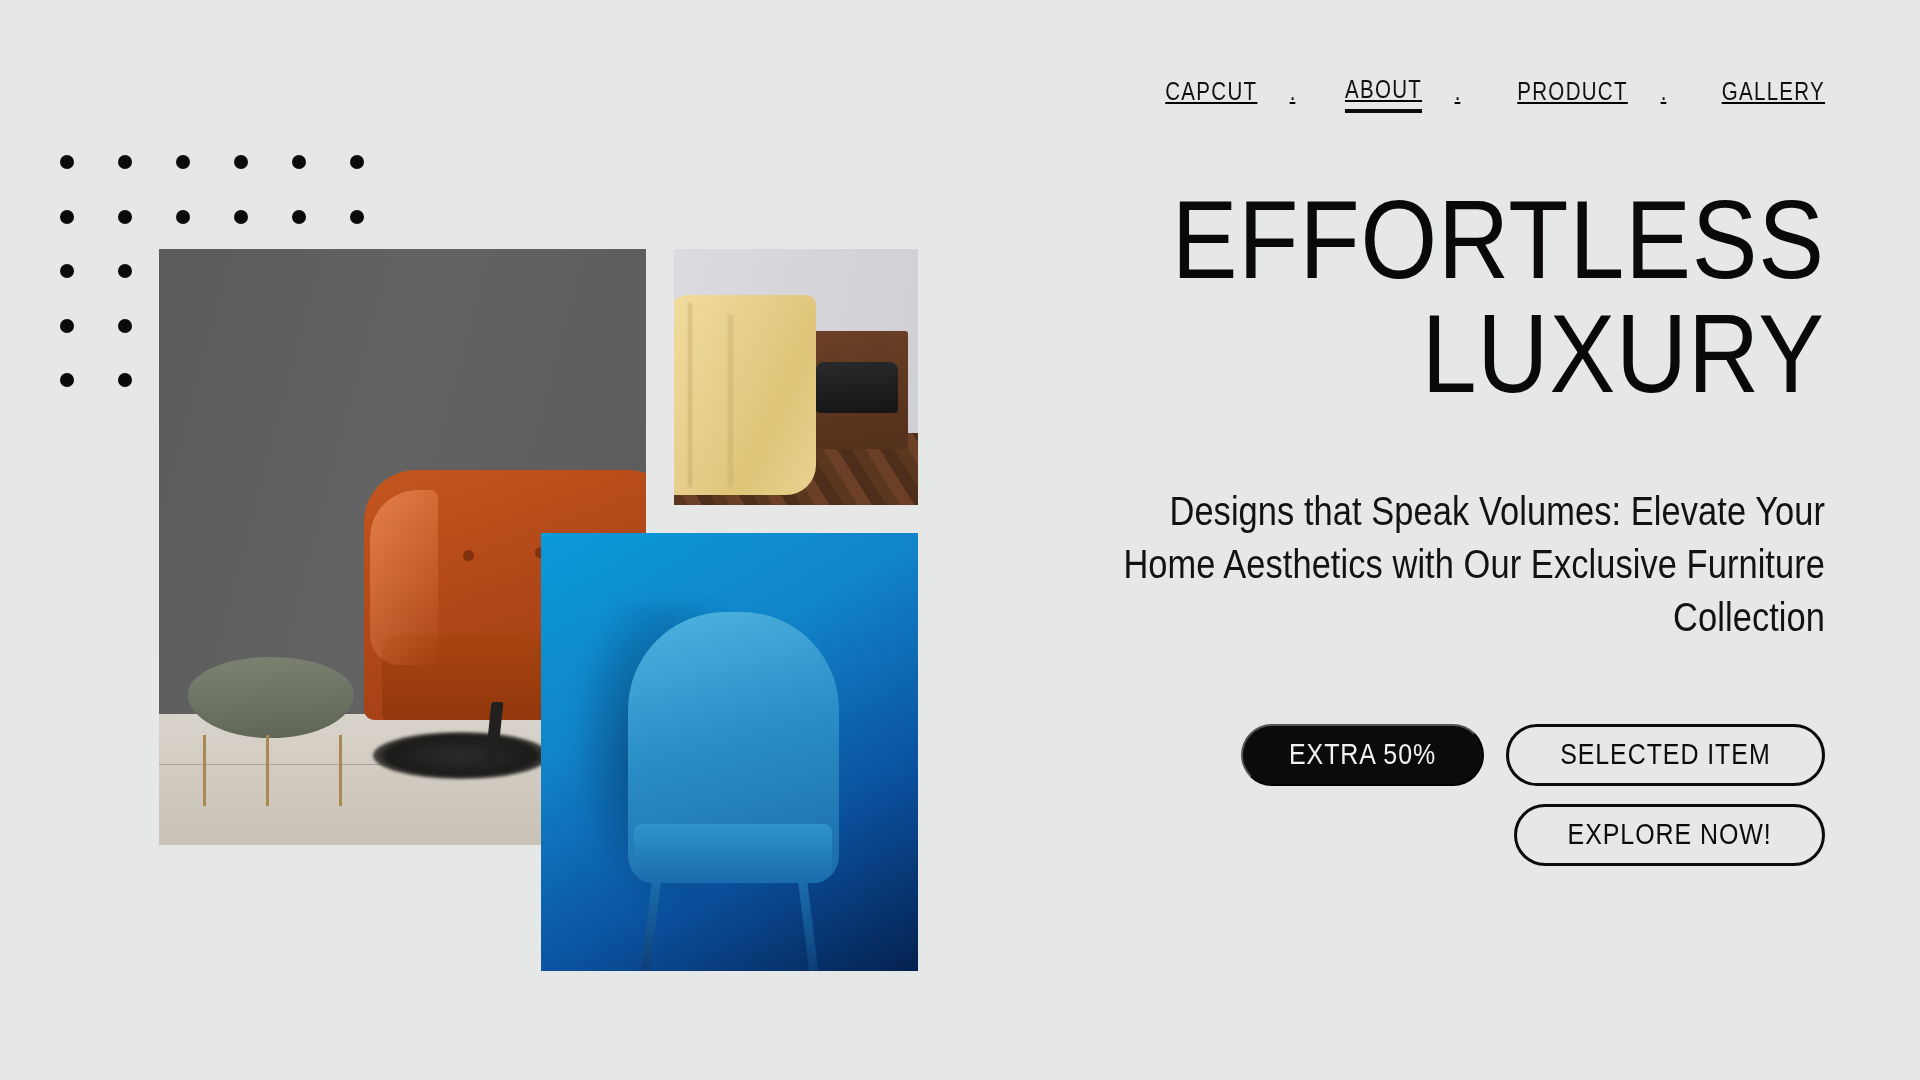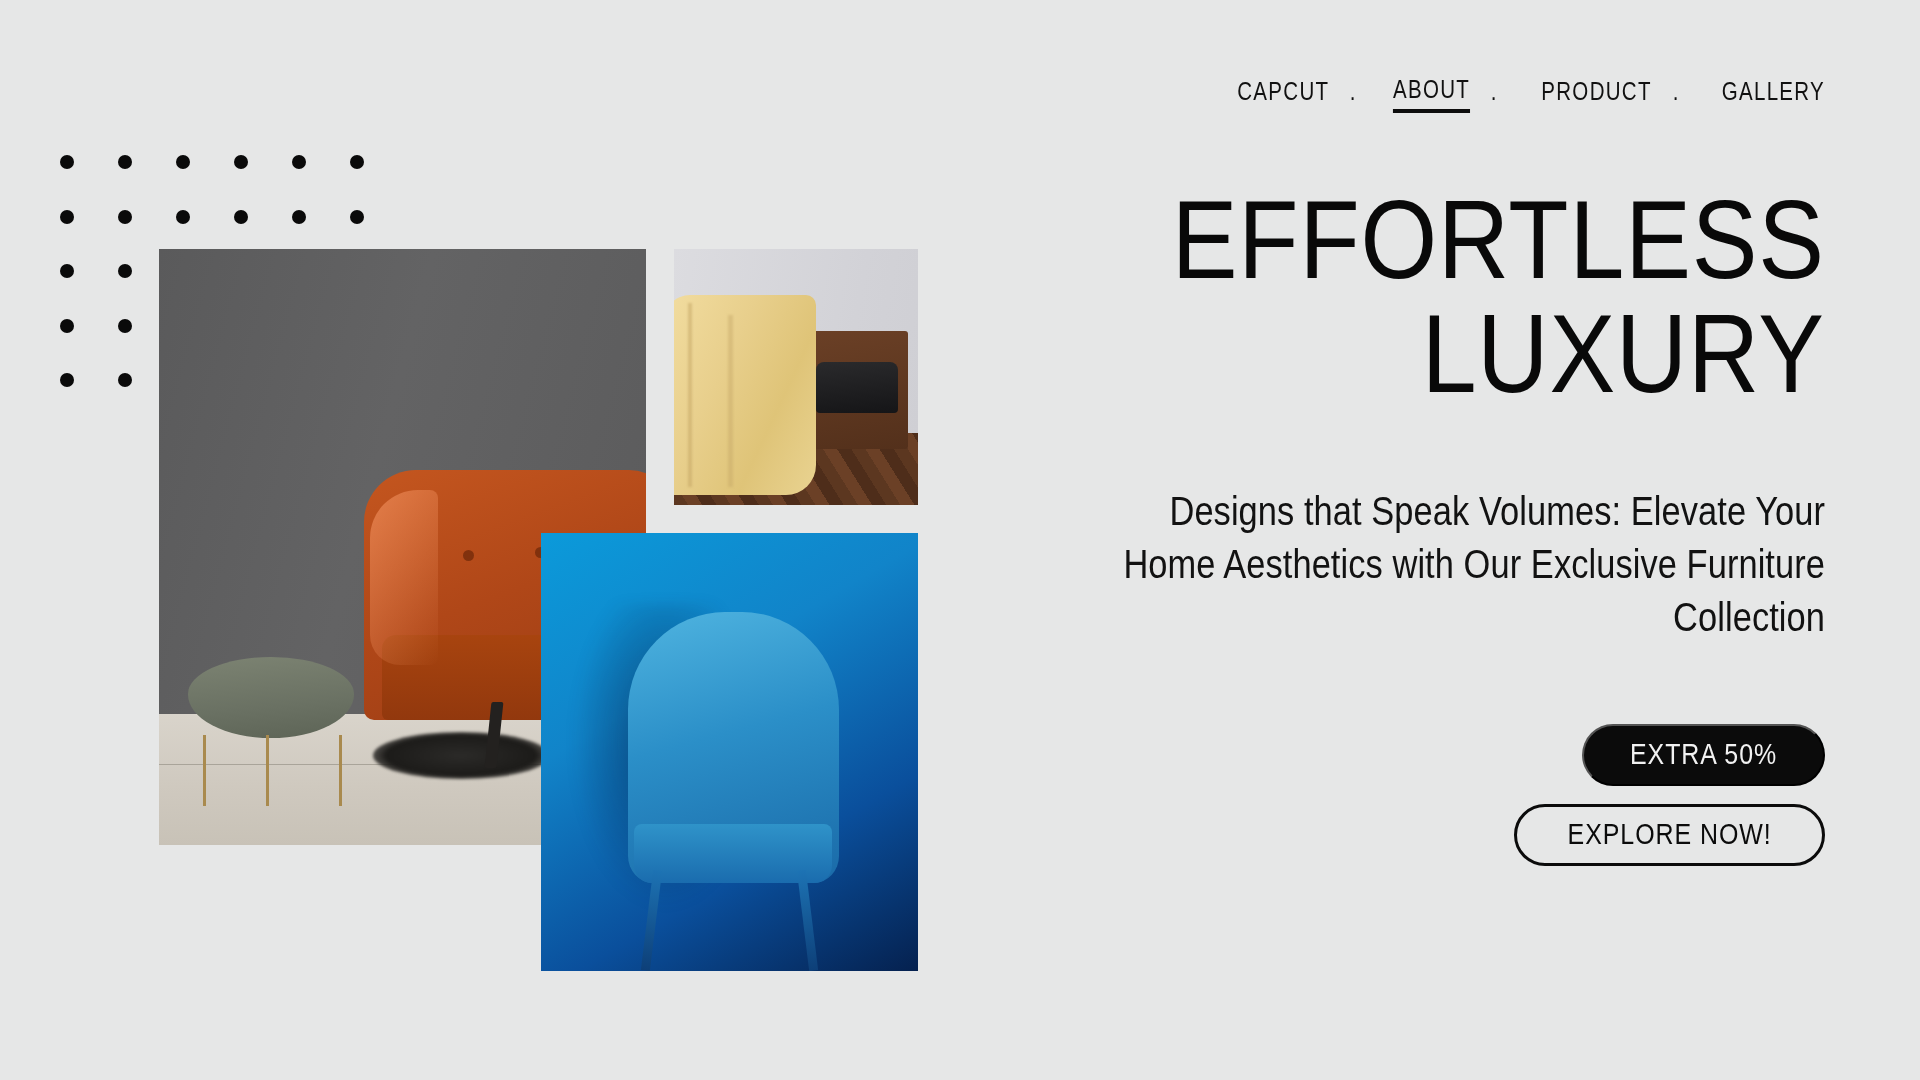--- a/index.html
+++ b/index.html
@@ -87,21 +87,21 @@
     background:linear-gradient(180deg,#2f93c9 0%, #1a6cae 100%);
     border-radius:8px 8px 18px 18px; }
   .pb-leg { position:absolute; bottom:0; width:9px; height:23%;
     background:linear-gradient(180deg,#1d73b4 0%,#0d3f78 100%); }
 
   
   .right { position:absolute; right:95px; top:0; width:840px; height:1080px;
     text-align:right; z-index:5; }
 
   .nav { display:flex; justify-content:flex-end; align-items:center;
-    gap:4px; margin-top:75px; }
+    gap:16px; margin-top:75px;text-decoration:underline; }
   .nav-item { font-size:25px; letter-spacing:1.6px; color:#111;
     font-stretch:condensed; transform:scaleX(.82); transform-origin:right center;
     padding-bottom:5px; white-space:nowrap; }
   .nav-item.active { border-bottom:4px solid #0d0d0d; }
   .nav-sep { font-size:25px; color:#111; margin:0 16px; padding-bottom:5px;
     transform:scaleX(.82); }
 
   .headline { margin-top:70px; font-size:112px; line-height:1.02;
     font-weight:300; letter-spacing:1px; color:#090909;
     font-stretch:condensed; transform:scaleX(.88); transform-origin:right center; }
@@ -224,20 +224,23 @@
       <span>LUXURY</span>
     </h1>
 
     <p class="subcopy">Designs that Speak Volumes: Elevate Your Home Aesthetics with Our Exclusive Furniture Collection</p>
 
     <div class="btn-rows">
       <div class="btn-row">
         <button class="btn solid">
           <span class="btn-label">EXTRA 50%</span>
         </button>
+        <button class="btn outline">
+          <span class="btn-label">SELECTED ITEM</span>
+        </button>
       </div>
       <div class="btn-row">
         <button class="btn outline">
           <span class="btn-label">EXPLORE NOW!</span>
         </button>
       </div>
     </div>
 
   </div>
 </div>

